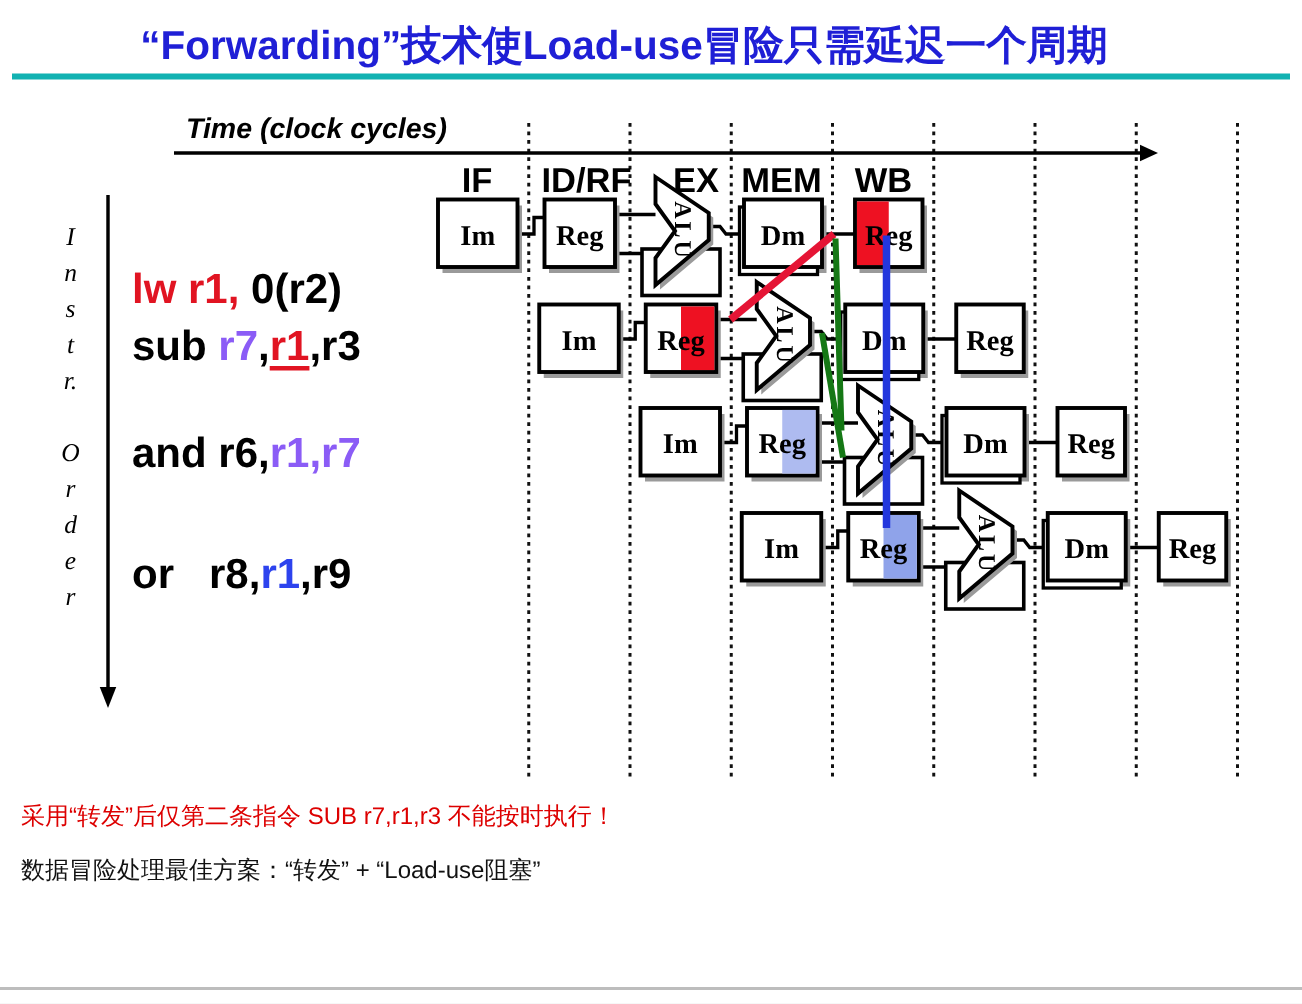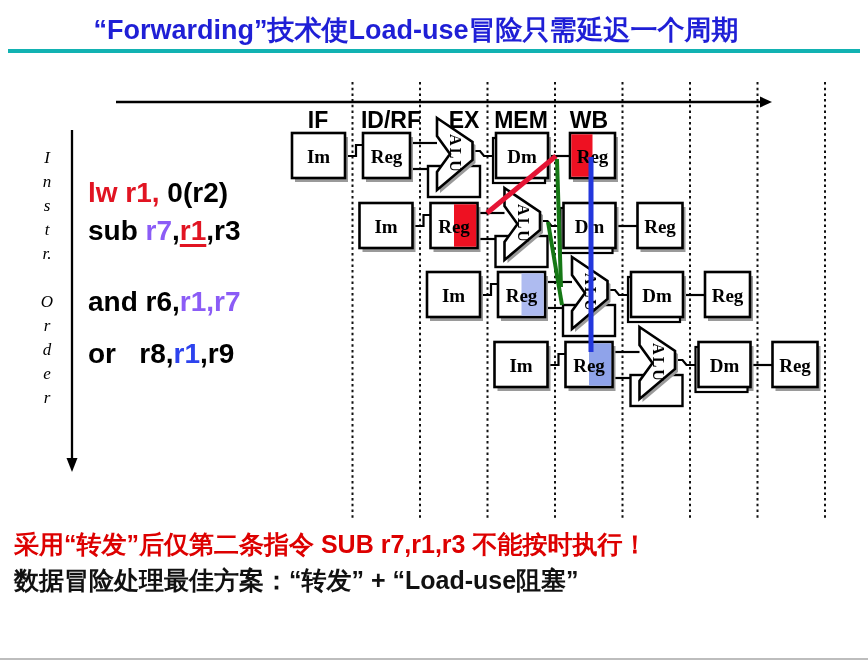--- a/index.html
+++ b/index.html
@@ -27,29 +27,30 @@
     align-items:center;gap:4px;font-family:"Liberation Serif",serif;font-style:italic;
     font-size:17px;color:#000;
   }
   .order-col span{display:block;height:20px;line-height:20px;}
   .c-black{color:#000000;}
   .c-red{color:#e11422;}
   .c-green{color:#8b5cf6;}
   .c-blue{color:#2d43ee;}
   .u-red{text-decoration:underline;text-decoration-color:#e11422;text-decoration-thickness:3px;text-underline-offset:4px;}
   .notes{position:absolute;left:14px;top:527px;width:850px;}
-  .note{font-size:25px;font-weight:bold;line-height:35.5px;white-space:nowrap;}
+  .note{font-size:16px;font-weight:normal;line-height:35.5px;white-space:nowrap;}
   .bottom-rule{position:absolute;left:0;top:658px;width:868px;height:2px;background:#bdbdbd;}
 </style>
 </head>
 <body>
 
 <div class="slide">
   <div class="title">“Forwarding”技术使Load-use冒险只需延迟一个周期</div>
   <div class="rule"></div>
+  <div class="time-label">Time (clock cycles)</div>
 
   <svg class="diagram" id="diagram" width="868" height="669" viewBox="0 0 868 669">
       <line x1="352.5" y1="82" x2="352.5" y2="520" stroke="#111" stroke-width="2" stroke-dasharray="2.5 3.2"></line>
       <line x1="420" y1="82" x2="420" y2="520" stroke="#111" stroke-width="2" stroke-dasharray="2.5 3.2"></line>
       <line x1="487.5" y1="82" x2="487.5" y2="520" stroke="#111" stroke-width="2" stroke-dasharray="2.5 3.2"></line>
       <line x1="555" y1="82" x2="555" y2="520" stroke="#111" stroke-width="2" stroke-dasharray="2.5 3.2"></line>
       <line x1="622.5" y1="82" x2="622.5" y2="520" stroke="#111" stroke-width="2" stroke-dasharray="2.5 3.2"></line>
       <line x1="690" y1="82" x2="690" y2="520" stroke="#111" stroke-width="2" stroke-dasharray="2.5 3.2"></line>
       <line x1="757.5" y1="82" x2="757.5" y2="520" stroke="#111" stroke-width="2" stroke-dasharray="2.5 3.2"></line>
       <line x1="825" y1="82" x2="825" y2="520" stroke="#111" stroke-width="2" stroke-dasharray="2.5 3.2"></line>
@@ -170,20 +171,20 @@
       <span>O</span>
       <span>r</span>
       <span>d</span>
       <span>e</span>
       <span>r</span>
     </div>
   <div class="instr-col" id="instrCol">
       <div class="instr" style="top: 141px; margin-top: 36px;"><span class="c-red">lw r1,</span><span class="c-black"> 0(r2)</span></div>
       <div class="instr" style="top: 215px;"><span class="c-black">sub </span><span class="c-green">r7</span><span class="c-black">,</span><span class="c-red u-red">r1</span><span class="c-black">,r3</span></div>
       <div class="instr" style="top: 286px;"><span class="c-black">and r6,</span><span class="c-green">r1,r7</span></div>
-      <div class="instr" style="top: 338px;"><span class="c-black">or&nbsp;&nbsp;&nbsp;r8,</span><span class="c-blue">r1</span><span class="c-black">,r9</span></div>
+      <div class="instr" style="top: 367px;"><span class="c-black">or&nbsp;&nbsp;&nbsp;r8,</span><span class="c-blue">r1</span><span class="c-black">,r9</span></div>
     </div>
   <div class="notes" id="notes">
       <div class="note" style="color: rgb(221, 0, 0);">采用“转发”后仅第二条指令 SUB r7,r1,r3 不能按时执行！</div>
       <div class="note" style="color: rgb(17, 17, 17);">数据冒险处理最佳方案：“转发” + “Load-use阻塞”</div>
     </div>
   <div class="bottom-rule"></div>
 </div>
 
 </body></html>

